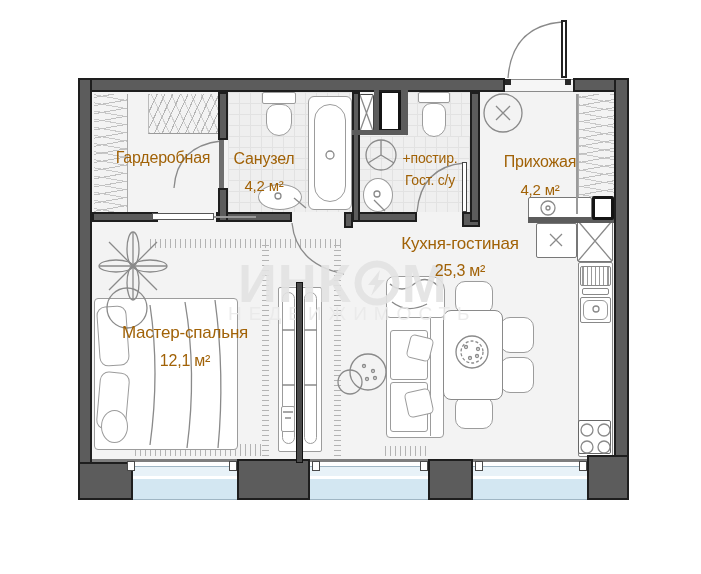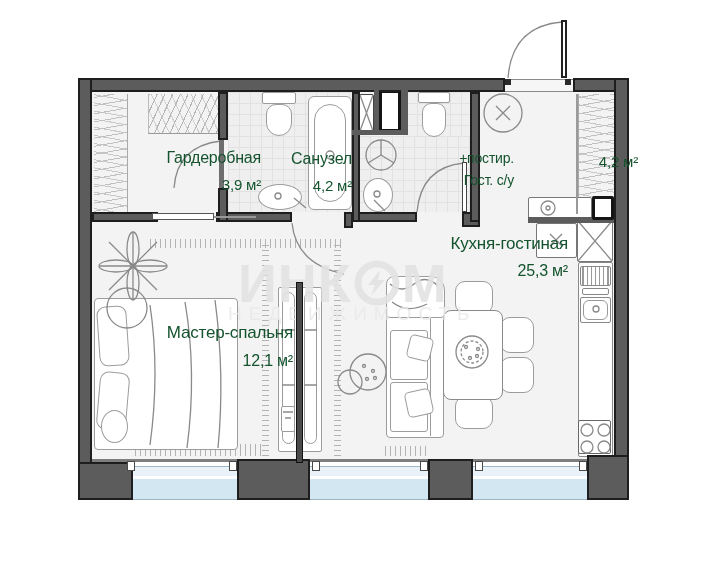--- a/index.html
+++ b/index.html
@@ -17,21 +17,21 @@
         background-image:repeating-linear-gradient(115deg,#b5b5b5 0 1px,transparent 1px 7px),
                          repeating-linear-gradient(65deg,#cfcfcf 0 1px,transparent 1px 9px);
         border-bottom:1px solid #9a9a9a;border-left:1px solid #bbb;}
   .hatch-zig{position:absolute;z-index:1;box-sizing:border-box;
         background-image:repeating-linear-gradient(170deg,transparent 0 3px,#c0c0c0 3px 4px,transparent 4px 8px),
                          repeating-linear-gradient(10deg,transparent 0 3px,#c8c8c8 3px 4px,transparent 4px 8px);}
   .comb-h{position:absolute;z-index:1;
         background-image:repeating-linear-gradient(90deg,#b3b3b3 0 1px,transparent 1px 5px);}
   .comb-v{position:absolute;z-index:1;
         background-image:repeating-linear-gradient(0deg,#b3b3b3 0 1px,transparent 1px 5px);}
-  .label{position:absolute;z-index:8;text-align:right;color:#14532d;letter-spacing:-0.2px;margin-left:28px;}
+  .label{position:absolute;z-index:8;text-align:center;color:#a16207;letter-spacing:-0.2px;}
   .label .rname{font-size:16px;}
   .label .rarea{font-size:15px;}
   #svgover{position:absolute;left:0;top:0;z-index:3;pointer-events:none;}
   #watermark{position:absolute;z-index:4;opacity:0.9;}
   .wm-line1{position:absolute;left:238px;top:252px;width:210px;display:flex;align-items:center;
             font-size:54px;font-weight:bold;color:#e3e3e3;letter-spacing:1px;}
   .wm-line2{position:absolute;left:228px;top:303px;font-size:19px;color:#eaeaea;letter-spacing:7px;}
   .glass{position:absolute;left:92px;top:466px;width:525px;height:32px;z-index:1;
          background:linear-gradient(#e8f2f8 0 9px,#ffffff 9px 12px,#d3e7f2 12px);
          border-top:1px solid #9fb6c4;border-bottom:1px solid #9fb6c4;}
@@ -235,31 +235,31 @@
           <circle cx="23" cy="23" r="19" fill="none" stroke="#e3e3e3" stroke-width="7"></circle>
           <path d="M26 10 L14 25 L21 25 L17 36 L31 20 L24 20 Z" fill="#e3e3e3"></path>
         </svg>
         <span>М</span>
     </div>
     <div class="wm-line2">НЕДВИЖИМОСТЬ</div>
   </div>
 
   <div class="label" style="left:93px;top:144px;width:140px;line-height:27px;">
     <div class="rname">Гардеробная</div>
-    <div class="rarea">3,9 м²</div>
   </div>
   <div class="label" style="left:204px;top:145px;width:120px;line-height:27px;">
     <div class="rname">Санузел</div>
     <div class="rarea">4,2 м²</div>
   </div>
   <div class="label" style="left:374px;top:147px;width:112px;line-height:22px;font-size:14px;">
     <div class="rname" style="font-size:14px;">+постир.</div>
     <div class="rname" style="font-size:14px;">Гост. с/у</div>
   </div>
   <div class="label" style="left:470px;top:148px;width:140px;line-height:28px;">
+    <div class="rname">Прихожая</div>
     <div class="rarea">4,2 м²</div>
   </div>
   <div class="label" style="left:380px;top:230px;width:160px;line-height:27px;">
     <div class="rname" style="font-size:17px;">Кухня-гостиная</div>
     <div class="rarea" style="font-size:16px;">25,3 м²</div>
   </div>
   <div class="label" style="left:105px;top:319px;width:160px;line-height:28px;z-index:8;">
     <div class="rname" style="font-size:17px;">Мастер-спальня</div>
     <div class="rarea" style="font-size:16px;">12,1 м²</div>
   </div>

